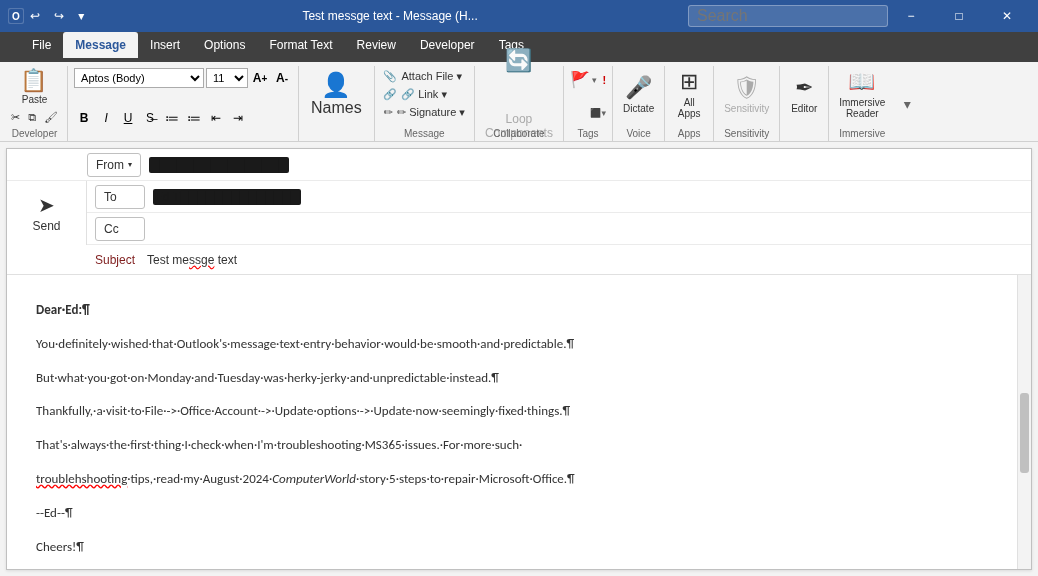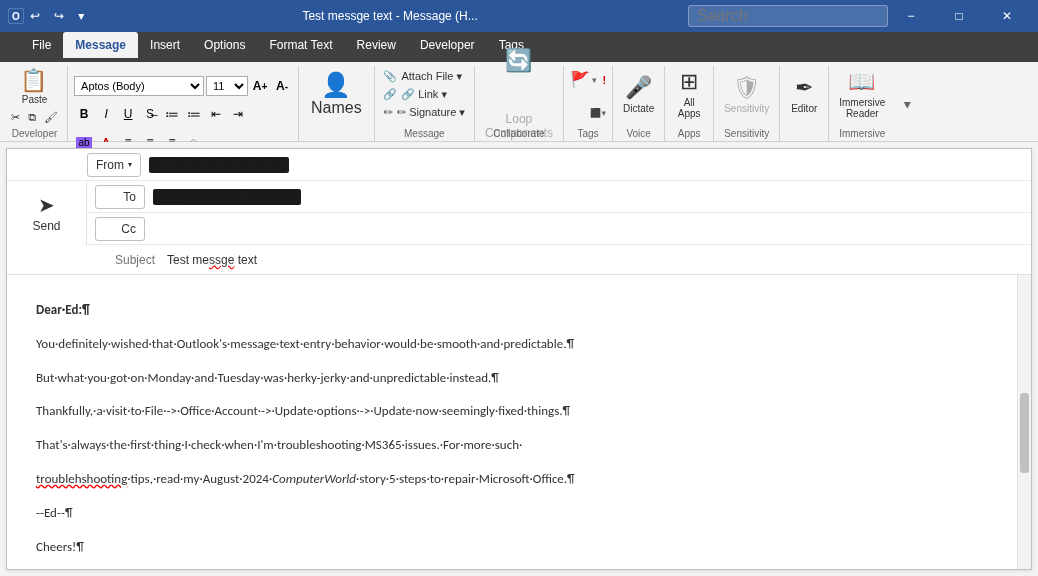--- a/index.html
+++ b/index.html
@@ -111,21 +111,21 @@
       cursor: pointer;
       padding: 1px 3px;
       border-radius: 2px;
       font-size: 11px;
       color: #333;
       height: 18px;
       gap: 2px;
     }
 
     
-    .font-controls { display: flex; flex-direction: column; gap: 8px; margin-top: 8px; }
+    .font-controls { display: flex; flex-direction: column; gap: 20px; }
     .font-row1 { display: flex; gap: 2px; align-items: center; }
     .font-row2 { display: flex; gap: 2px; align-items: center; }
     .font-row3 { display: flex; gap: 2px; align-items: center; }
 
     select.font-select {
       font-size: 11px;
       height: 20px;
       border: 1px solid #ababab;
       background: white;
       padding: 0 2px;
@@ -221,21 +221,21 @@
       border: 1px solid #c0c0c0;
       background: white;
       padding: 2px 8px;
       font-size: 12px;
       border-radius: 3px;
       cursor: pointer;
       min-width: 50px;
       text-align: center;
       color: #333;
       height: 24px;
-      display: flex; align-items: center; justify-content: flex-end;
+      display: flex; align-items: center; justify-content: space-between;
       gap: 4px;
     }
     .field-label-btn .chevron { font-size: 8px; }
 
     .field-value {
       flex: 1;
       padding: 2px 8px;
       font-size: 12px;
       color: #333;
       overflow: hidden;
@@ -253,25 +253,24 @@
     }
 
     .subject-row {
       display: flex;
       align-items: center;
       padding: 3px 8px;
       min-height: 30px;
     }
     .subject-label {
       font-size: 12px;
-      color: #737373;
+      color: #7f1d1d;
       min-width: 50px;
       text-align: center;
       padding: 2px 8px;
-      margin-left: 20px;
     }
     .subject-value {
       flex: 1;
       font-size: 12px;
       color: #333;
       padding: 2px 4px;
     }
 
     
     .email-body {

